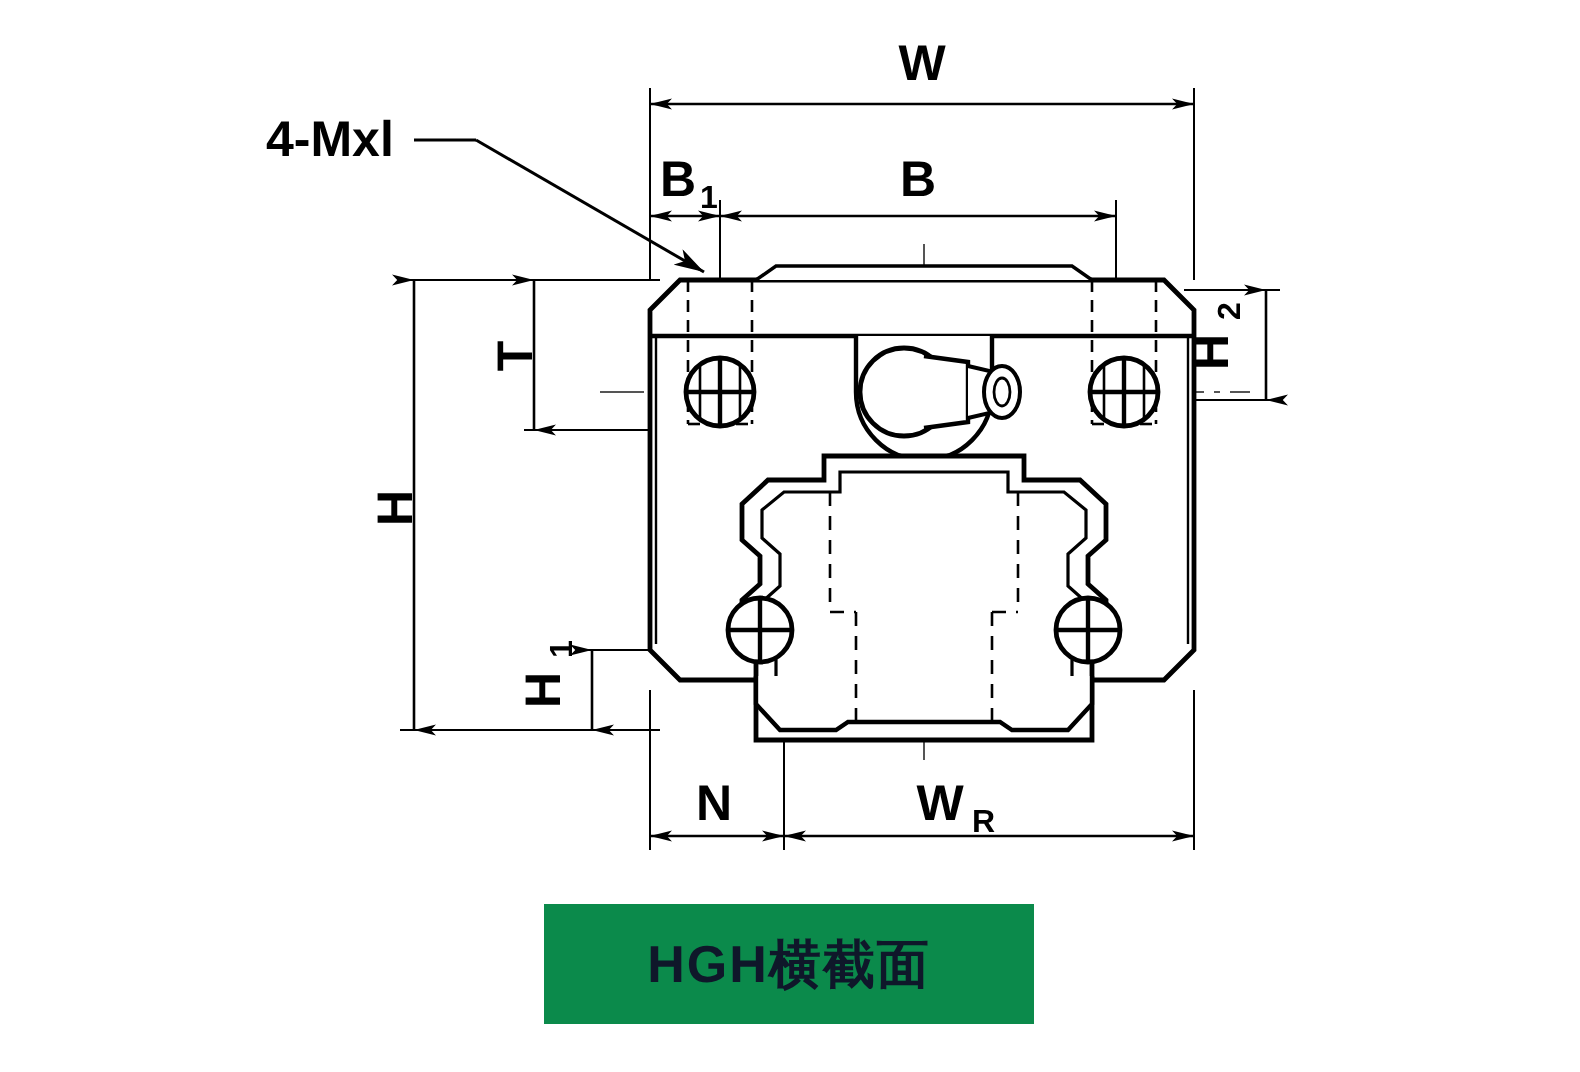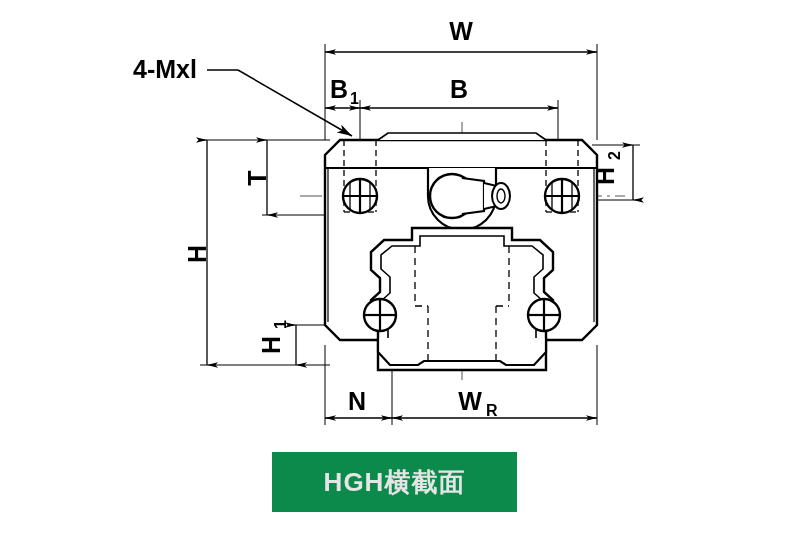--- a/index.html
+++ b/index.html
@@ -303,16 +303,16 @@
 
       <g>
         <text class="dim-label dim-label-main" x="470" y="410" text-anchor="middle">W</text>
         <text class="dim-label dim-label-sub" x="486" y="416" text-anchor="start">R</text>
       </g>
     </g>
 
   </svg>
 
   <div class="caption-banner" style="left: 272px; top: 452px; width: 245px; height: 60px; background: rgb(11, 138, 75);">
-    <span class="caption-text" style="color: #e5e5e5;">HGH横截面</span>
+    <span class="caption-text" style="color: #0f172a;">HGH横截面</span>
   </div>
 
 </div>
 
 </body></html>

